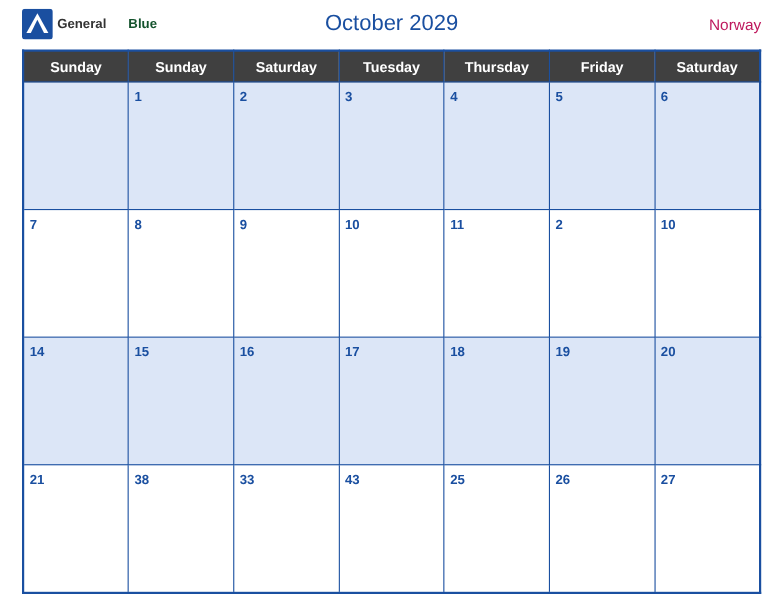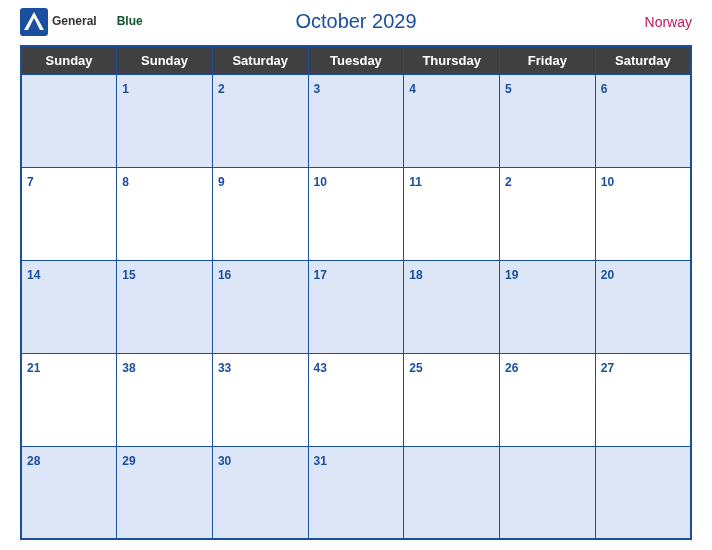--- a/index.html
+++ b/index.html
@@ -155,23 +155,14 @@
       </tr>
       <tr class="row-white">
         <td><span class="day-number">21</span></td>
         <td><span class="day-number">38</span></td>
         <td><span class="day-number">33</span></td>
         <td><span class="day-number">43</span></td>
         <td><span class="day-number">25</span></td>
         <td><span class="day-number">26</span></td>
         <td><span class="day-number">27</span></td>
       </tr>
-      <tr class="row-shaded">
-        <td><span class="day-number">28</span></td>
-        <td><span class="day-number">29</span></td>
-        <td><span class="day-number">30</span></td>
-        <td><span class="day-number">31</span></td>
-        <td></td>
-        <td></td>
-        <td></td>
-      </tr>
     </tbody>
 </table>
 
 </body></html>

